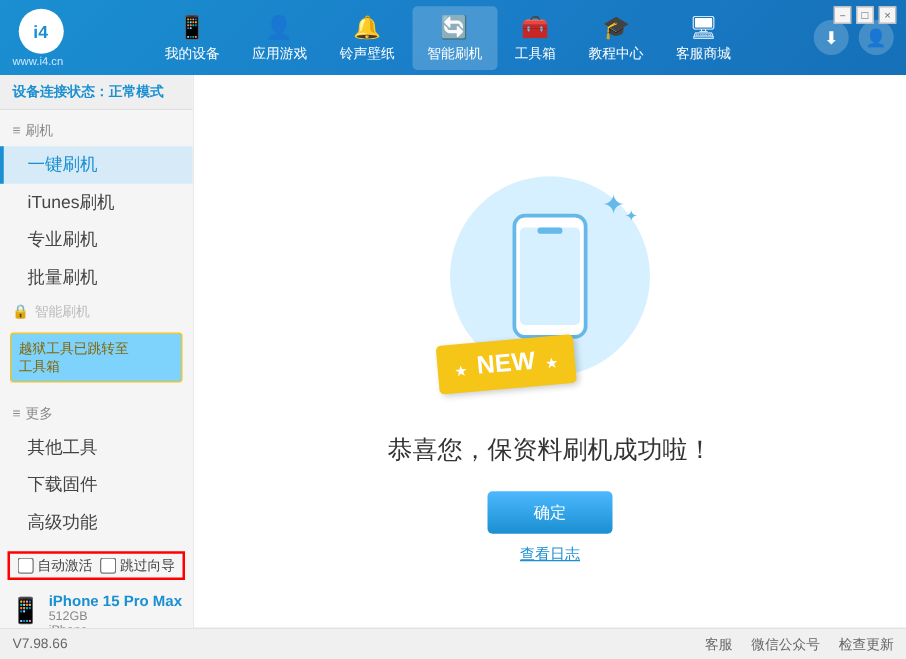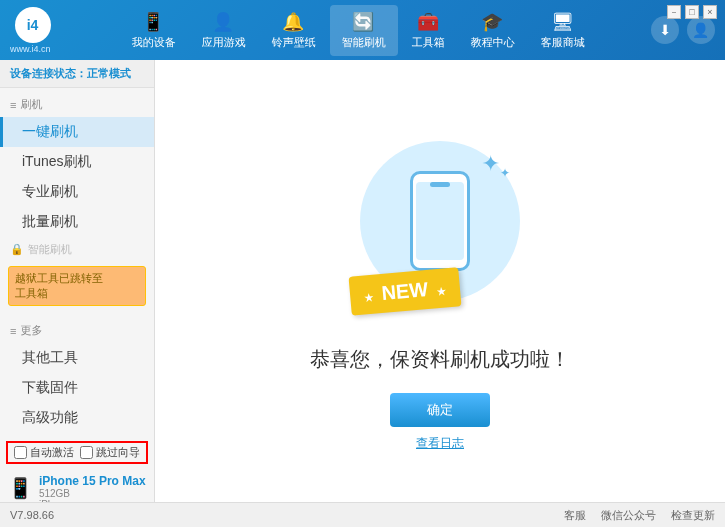--- a/index.html
+++ b/index.html
@@ -26,21 +26,21 @@
     .main { display: flex; height: calc(527px - 60px - 25px); }
 
     
     .sidebar { width: 155px; background: #f5f5f5; border-right: 1px solid #ddd; display: flex; flex-direction: column; overflow-y: auto; }
     .sidebar-status { padding: 6px 10px; font-size: 11px; color: #666; border-bottom: 1px solid #e0e0e0; background: #efefef; }
     .sidebar-status span { color: #1a8fd1; font-weight: bold; }
     .sidebar-section { padding: 4px 0; }
     .sidebar-group-header { padding: 5px 10px; color: #888; font-size: 11px; display: flex; align-items: center; gap: 4px; }
     .sidebar-item { padding: 6px 10px 6px 22px; cursor: pointer; color: #444; font-size: 14px; }
     .sidebar-item.active { background: #d6eaf8; color: #1a8fd1; border-left: 3px solid #1a8fd1; padding-left: 19px; }
-    .sidebar-notice { margin: 4px 8px; background: #fdba74; border: 1px solid #ffc107; padding: 4px 6px; font-size: 11px; color: #856404; border-radius: 3px; }
+    .sidebar-notice { margin: 4px 8px; background: #7dd3fc; border: 1px solid #ffc107; padding: 4px 6px; font-size: 11px; color: #856404; border-radius: 3px; }
     .sidebar-checkbox-row { display: flex; gap: 6px; padding: 2px 6px; border: 2px solid red; margin: 4px 6px; }
     .sidebar-checkbox-item { display: flex; align-items: center; gap: 3px; font-size: 11px; color: #444; cursor: pointer; }
     .device-info { padding: 6px 8px; display: flex; align-items: flex-start; gap: 6px; }
     .device-icon { font-size: 20px; color: #1a8fd1; margin-top: 2px; }
     .device-details { font-size: 11px; color: #333; }
     .device-name { font-weight: bold; font-size: 12px; color: #1a8fd1; }
     .device-sub { color: #888; font-size: 10px; }
 
     
     .content { flex: 1; display: flex; flex-direction: column; align-items: center; justify-content: center; background: white; }

